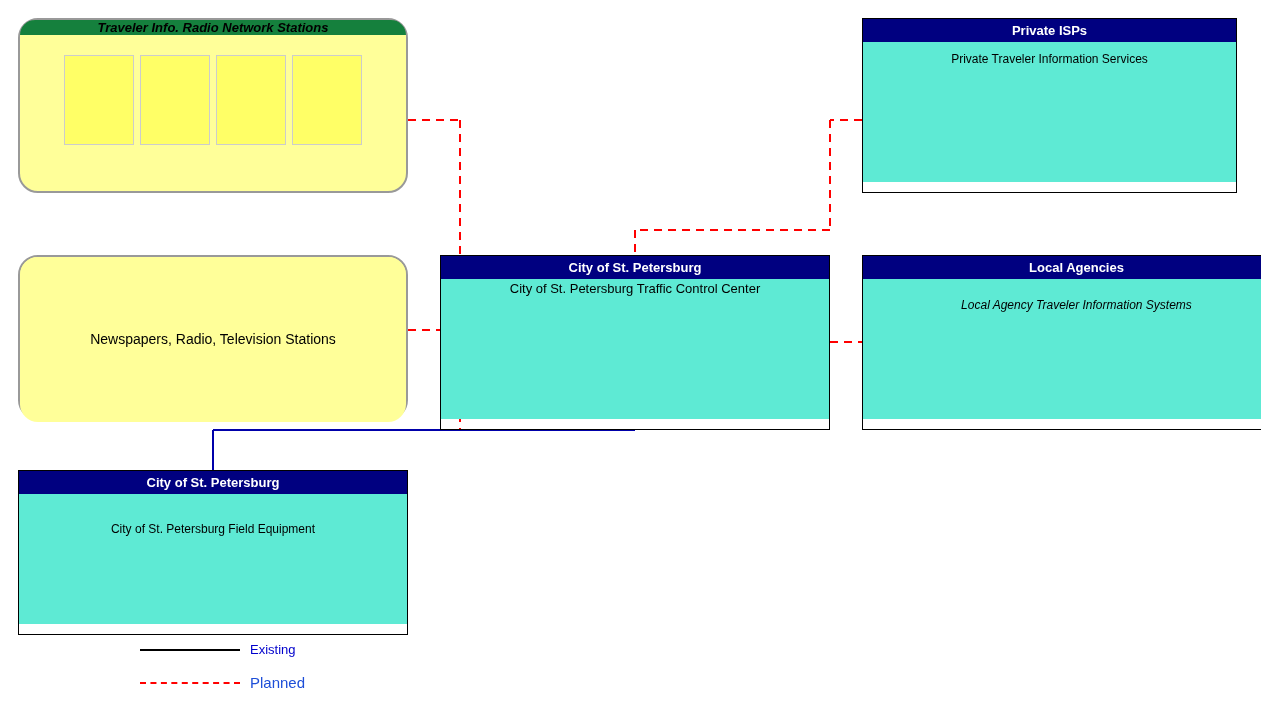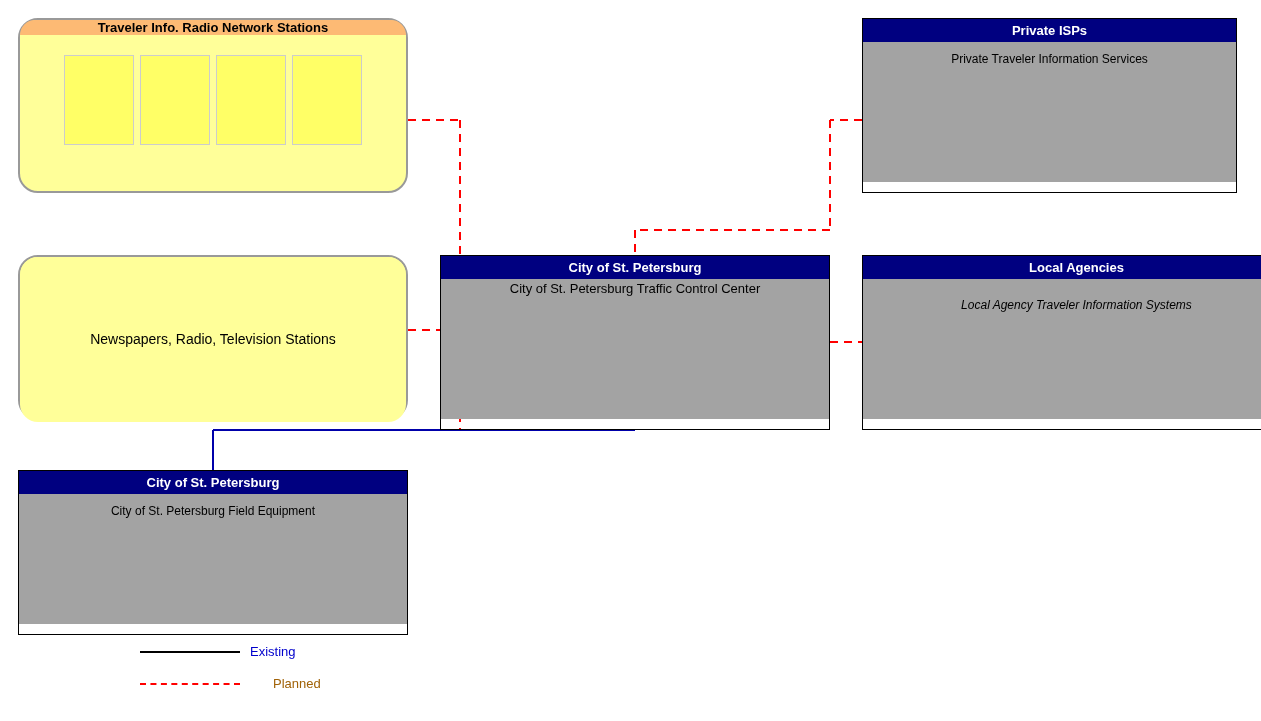--- a/index.html
+++ b/index.html
@@ -31,21 +31,21 @@
       font-size: 13px;
       padding: 4px 6px;
       color: #fff;
     }
 
     .node-body {
       padding: 6px 8px;
       font-size: 12px;
       text-align: center;
       color: #000;
-      background: #a3a3a3;
+      background: #5eead4;
     }
 
     
     .node-yellow {
       border: 2px solid #999;
       border-radius: 20px;
       background: #ffff99;
     }
 
     .node-yellow .node-header-yellow {
@@ -87,23 +87,22 @@
       align-items: center;
       gap: 10px;
     }
 
     .legend-label-existing {
       color: #0000cc;
       font-size: 13px;
     }
 
     .legend-label-planned {
-      color: #a16207;
-      font-size: 13px;
-      margin-left: 23px;
+      color: #1d4ed8;
+      font-size: 15px;
     }
   </style>
 </head>
 <body>
 
 <div class="diagram-container">
 
   <svg class="connections-svg">
 
     <line x1="213" y1="470" x2="213" y2="430" stroke="#0000aa" stroke-width="2"></line>
@@ -118,21 +117,21 @@
     <line x1="830" y1="230" x2="635" y2="230" stroke="red" stroke-width="2" stroke-dasharray="8,6"></line>
     <line x1="635" y1="230" x2="635" y2="255" stroke="red" stroke-width="2" stroke-dasharray="8,6"></line>
 
     <line x1="408" y1="330" x2="460" y2="330" stroke="red" stroke-width="2" stroke-dasharray="8,6"></line>
     <line x1="460" y1="330" x2="460" y2="430" stroke="red" stroke-width="2" stroke-dasharray="8,6"></line>
 
     <line x1="830" y1="342" x2="862" y2="342" stroke="red" stroke-width="2" stroke-dasharray="8,6"></line>
   </svg>
 
   <div class="node node-yellow" style="left:18px; top:18px; width:390px; height:175px;">
-    <div class="node-header-yellow" style="padding:0; border-radius:18px 18px 0 0; background:#fdba74; font-size:13px; font-weight:bold; text-align:center;">Traveler Info. Radio Network Stations</div>
+    <div class="node-header-yellow" style="padding:0; border-radius:18px 18px 0 0; background:#15803d; font-size:13px; font-weight:bold; text-align:center;font-style:italic;">Traveler Info. Radio Network Stations</div>
     <div style="display:flex; flex-direction:row; gap:6px; padding:10px; background:#ffff99; border-radius:0 0 18px 18px; height:130px; align-items:center; justify-content:center;">
       <div style="width:70px; height:90px; background:#ffff66; border:1px solid #ccc;"></div>
       <div style="width:70px; height:90px; background:#ffff66; border:1px solid #ccc;"></div>
       <div style="width:70px; height:90px; background:#ffff66; border:1px solid #ccc;"></div>
       <div style="width:70px; height:90px; background:#ffff66; border:1px solid #ccc;"></div>
     </div>
   </div>
 
   <div class="node node-yellow" style="left:18px; top:255px; width:390px; height:165px;">
     <div style="padding:20px; background:#ffff99; border-radius:18px; height:165px; display:flex; align-items:center; justify-content:center;">
@@ -150,21 +149,21 @@
     <div class="node-body" style="height:140px; display:flex; align-items:flex-start; justify-content:center; padding-top:2px; font-size:13px;">City of St. Petersburg Traffic Control Center</div>
   </div>
 
   <div class="node" style="left:862px; top:255px; width:429px; height:175px;">
     <div class="node-header header-dark-blue">Local Agencies</div>
     <div class="node-body" style="height:140px; display:flex; align-items:flex-start; justify-content:center; padding-top:19px;font-style:italic;">Local Agency Traveler Information Systems</div>
   </div>
 
   <div class="node" style="left:18px; top:470px; width:390px; height:165px;">
     <div class="node-header header-dark-blue">City of St. Petersburg</div>
-    <div class="node-body" style="height:130px; display:flex; align-items:flex-start; justify-content:center; padding-top:10px;">City of St. Petersburg Field Equipment</div>
+    <div class="node-body" style="height:130px; display:flex; align-items:flex-start; justify-content:center; padding-top:28px;">City of St. Petersburg Field Equipment</div>
   </div>
 
   <div class="legend">
     <div class="legend-item">
       <div style="width:100px; height:2px; background:#000;"></div>
       <span class="legend-label-existing">Existing</span>
     </div>
     <div class="legend-item">
       <div style="width:100px; height:0; border-top:2px dashed red;"></div>
       <span class="legend-label-planned">Planned</span>

